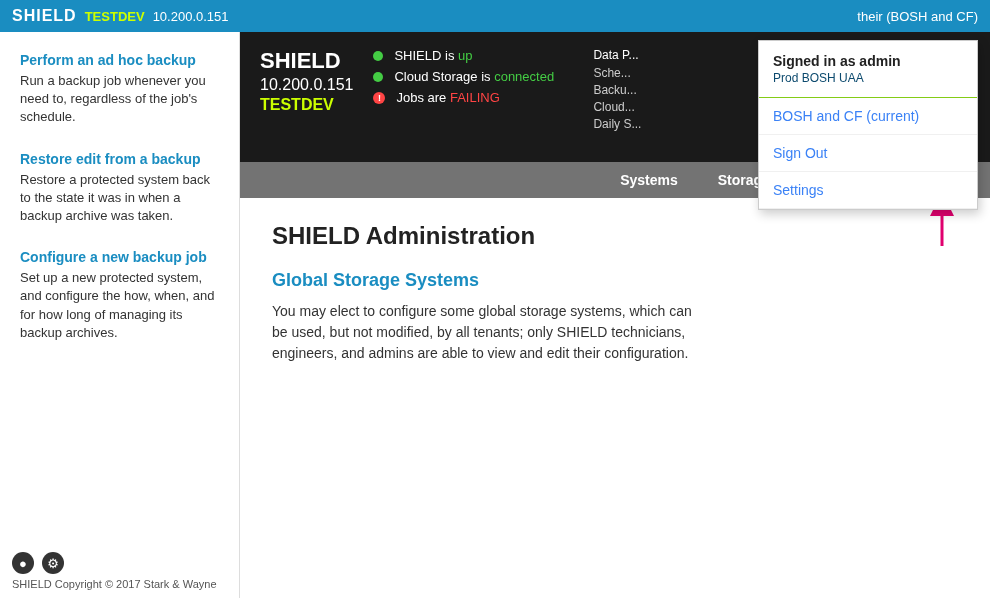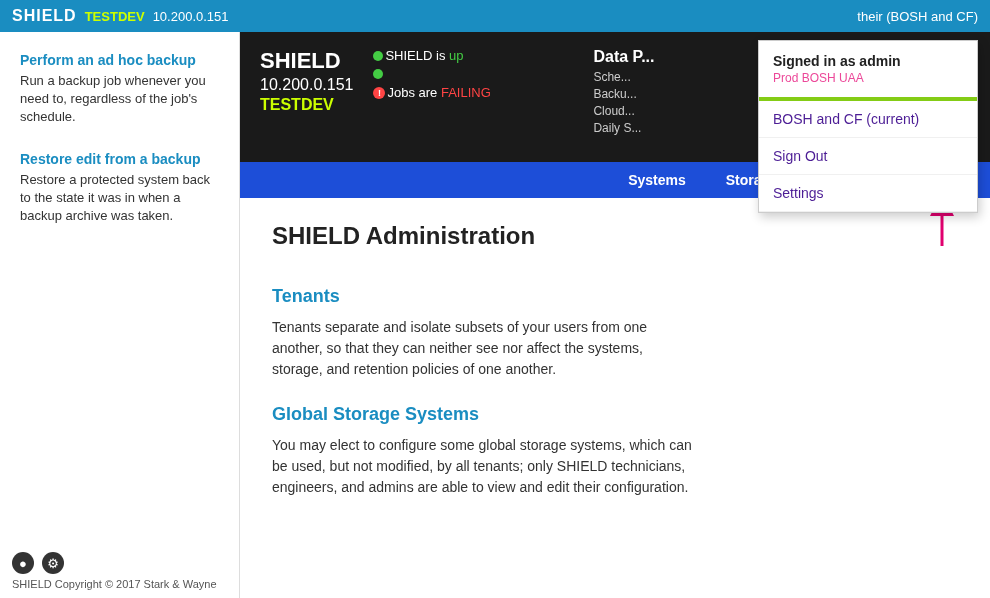--- a/index.html
+++ b/index.html
@@ -57,81 +57,81 @@
       gap: 20px;
       align-items: flex-start;
       min-height: 130px;
     }
     .hero-brand { color: white; }
     .hero-title { font-size: 22px; font-weight: bold; color: white; }
     .hero-ip { font-size: 16px; color: white; margin-top: 2px; }
     .hero-env { color: #ccff00; font-weight: bold; font-size: 16px; margin-top: 2px; }
 
     .hero-status { color: white; min-width: 200px; }
-    .status-row { display: flex; align-items: center; gap: 2px; margin-bottom: 6px; font-size: 13px; }
+    .status-row { display: flex; align-items: center; gap: 11px; margin-bottom: 6px; font-size: 13px; }
     .status-green { color: #44cc44; }
     .status-red { color: #ff4444; }
     .dot-green { width: 10px; height: 10px; border-radius: 50%; background: #44cc44; flex-shrink: 0; }
     .dot-cloud { width: 10px; height: 10px; border-radius: 50%; background: #44cc44; flex-shrink: 0; }
     .dot-fail { width: 12px; height: 12px; border-radius: 50%; background: #ff4444; flex-shrink: 0; display: flex; align-items: center; justify-content: center; color: white; font-size: 9px; font-weight: bold; }
 
     .hero-data { color: #ccc; font-size: 12px; min-width: 140px; }
-    .hero-data-title { color: white; font-size: 16px; font-weight: bold; margin-bottom: 4px; }
+    .hero-data-title { color: white; font-size: 12px; font-weight: normal; margin-bottom: 4px; }
     .hero-data-row { margin-bottom: 3px; }
 
     
     #navbar {
-      background: #1d4ed8;
+      background: #737373;
       height: 36px;
       display: flex;
       align-items: center;
       justify-content: flex-end;
-      padding: 0 4px;
+      padding: 0 12px;
     }
     .nav-item {
       color: white;
       font-size: 14px;
       font-weight: bold;
       padding: 0 20px;
       height: 36px;
       display: flex;
       align-items: center;
       cursor: pointer;
     }
     .nav-item.active { color: #ccff00; }
 
     
     #page-content {
       flex: 1;
       background: white;
       padding: 24px 32px;
       overflow-y: auto;
     }
-    .page-title { font-size: 24px; font-weight: bold; color: #222; margin-bottom: 36px; }
+    .page-title { font-size: 24px; font-weight: bold; color: #222; margin-bottom: 20px; }
     .section-title { color: #1a8dc1; font-size: 18px; font-weight: bold; margin-bottom: 10px; cursor: pointer; }
     .section-desc { color: #333; font-size: 14px; line-height: 1.5; margin-bottom: 24px; max-width: 420px; }
 
     
     #dropdown-menu {
       position: absolute;
       top: 32px;
       right: 0;
       width: 220px;
       background: white;
       border: 1px solid #ccc;
       box-shadow: 2px 4px 10px rgba(0,0,0,0.2);
       z-index: 100;
     }
-    .dropdown-header { padding: 12px 14px; border-bottom: 4px solid #84cc16; }
+    .dropdown-header { padding: 12px 14px; border-bottom: 1px solid #84cc16; }
     .dropdown-signed-in { font-weight: bold; font-size: 14px; color: #222; }
-    .dropdown-sub { font-size: 12px; color: #ec4899; margin-top: 2px; }
+    .dropdown-sub { font-size: 12px; color: #0c4a6e; margin-top: 2px; }
     .dropdown-item {
       padding: 10px 14px;
       font-size: 14px;
-      color: #4c1d95;
+      color: #3b82f6;
       cursor: pointer;
       border-bottom: 1px solid #f0f0f0;
     }
 
     
     .icon-circle {
       width: 22px; height: 22px;
       border-radius: 50%;
       background: #333;
       display: inline-flex;
@@ -170,20 +170,24 @@
 <div id="layout">
 
   <div id="sidebar">
     <div class="sidebar-section">
       <a class="sidebar-link">Perform an ad hoc backup</a>
       <span class="sidebar-desc">Run a backup job whenever you need to, regardless of the job's schedule.</span>
     </div>
     <div class="sidebar-section">
       <a class="sidebar-link">Restore edit from a backup</a>
       <span class="sidebar-desc">Restore a protected system back to the state it was in when a backup archive was taken.</span>
+    </div>
+    <div class="sidebar-section">
+      <a class="sidebar-link">Configure a new backup job</a>
+      <span class="sidebar-desc">Set up a new protected system, and configure the how, when, and for how long of managing its backup archives.</span>
     </div>
 
     <div class="sidebar-footer">
       <div class="sidebar-footer-icons">
         <span class="icon-circle">●</span>
         <span class="icon-circle">⚙</span>
       </div>
       <div class="sidebar-copyright">SHIELD Copyright © 2017 Stark &amp; Wayne</div>
     </div>
   </div>
@@ -199,20 +203,23 @@
 
       <div class="hero-status">
         <div class="status-row">
           <span class="dot-green"></span>
           <span>
             SHIELD is <span class="status-green">up</span>
           </span>
         </div>
         <div class="status-row">
           <span class="dot-cloud"></span>
+          <span>
+            Cloud Storage is <span class="status-green">connected</span>
+          </span>
         </div>
         <div class="status-row">
           <span class="dot-fail">!</span>
           <span>
             Jobs are <span class="status-red">FAILING</span>
           </span>
         </div>
       </div>
 
       <div class="hero-data">
@@ -241,24 +248,20 @@
             </marker>
           </defs>
           <line x1="20" y1="48" x2="20" y2="6" stroke="#e0006e" stroke-width="3" marker-end="url(#arrowhead)"></line>
         </svg>
       </div>
     </div>
 
     <div id="page-content">
       <h1 class="page-title">SHIELD Administration</h1>
 
-      <div class="page-section">
-        <div class="section-title">Tenants</div>
-        <div class="section-desc">Tenants separate and isolate subsets of your users from one another, so that they can neither see nor affect the systems, storage, and retention policies of one another.</div>
-      </div>
 
       <div class="page-section">
         <div class="section-title">Global Storage Systems</div>
         <div class="section-desc">You may elect to configure some global storage systems, which can be used, but not modified, by all tenants; only SHIELD technicians, engineers, and admins are able to view and edit their configuration.</div>
       </div>
     </div>
 
   </div>
 </div>
 

